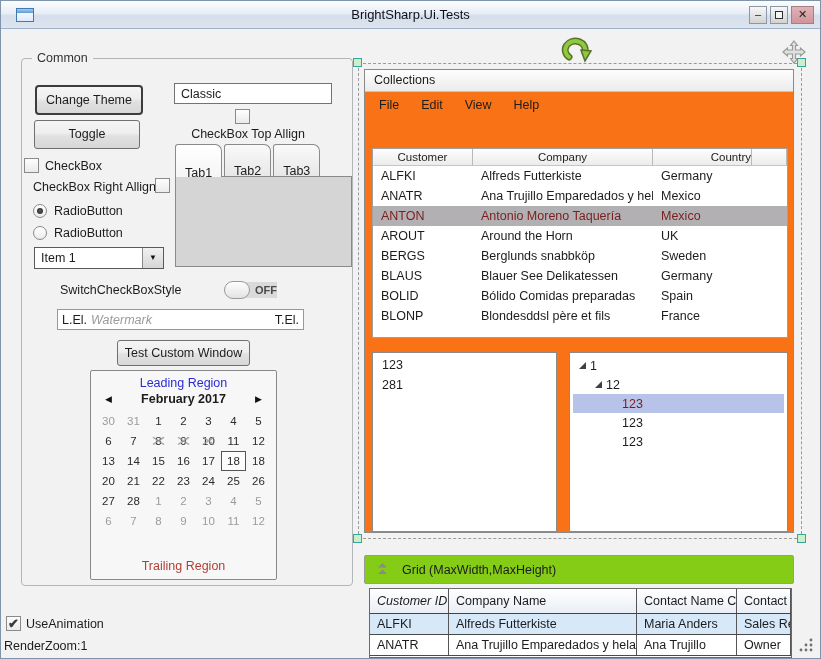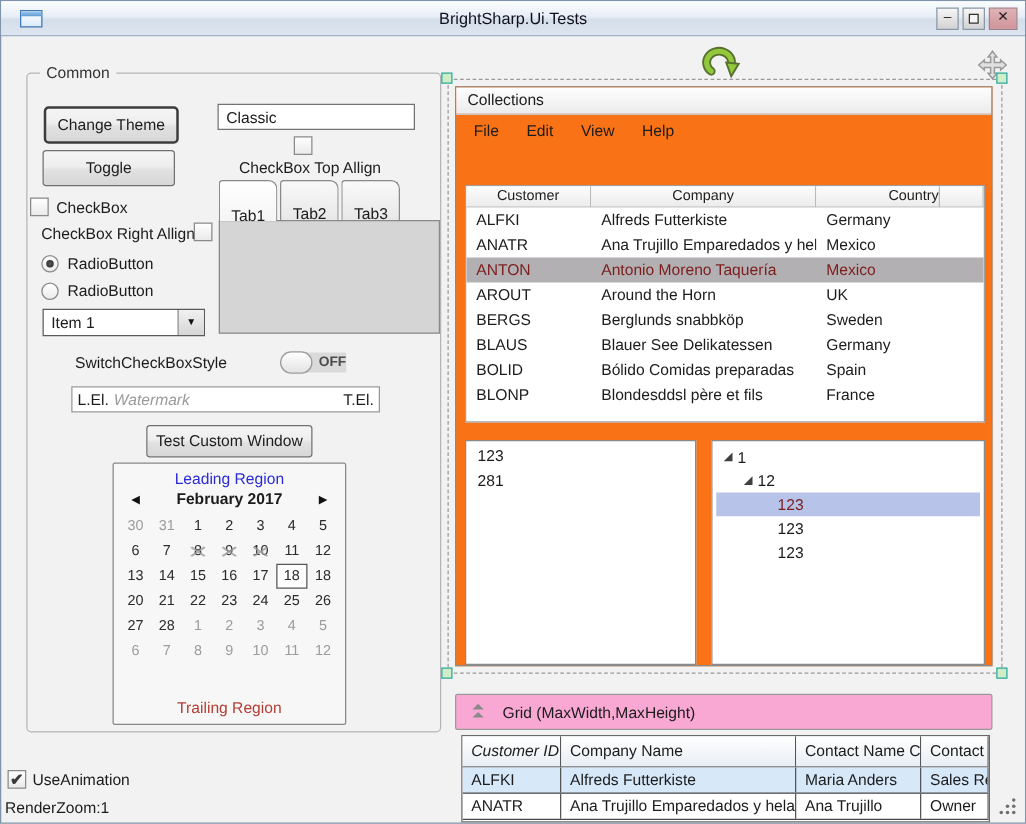--- a/index.html
+++ b/index.html
@@ -95,21 +95,21 @@
 #listbox{position:absolute;left:7px;top:282px;width:185px;height:180px;border:1px solid #8a8a8a;background:#fff;padding-top:2px}
 .lb-item{padding:3px 0 3px 9px}
 #treeview{position:absolute;left:204px;top:282px;width:219px;height:180px;border:1px solid #8a8a8a;background:#fff;padding-top:3px}
 .tree-row{display:flex;align-items:center;height:19px;margin:0 3px}
 .tree-row.selected{background:#b7c3e8;color:#7b1d1d}
 .tree-indent{flex:0 0 auto}
 .tree-exp{width:13px;height:13px;flex:0 0 13px;position:relative}
 .tree-exp.open::after{content:'';position:absolute;left:2px;top:3px;border-bottom:7px solid #404040;border-left:7px solid transparent}
 
 
-#expander{position:absolute;left:363px;top:554px;width:430px;height:29px;border:1px solid #9a9a9a;border-radius:2px;background:#f9a8d4;display:flex;align-items:center}
+#expander{position:absolute;left:363px;top:554px;width:430px;height:29px;border:1px solid #9a9a9a;border-radius:2px;background:#84cc16;display:flex;align-items:center}
 #expander-icon{margin-left:12px;display:inline-flex}
 #expander-label{margin-left:14px}
 #dg2{left:368px;top:587px;width:423px;height:70px;border:1px solid #6a6a6a}
 #dg2 .dg-head{display:flex;height:25px;border-bottom:1px solid #444}
 #dg2 .dg-hcell{border-right:1px solid #555;background:linear-gradient(#fff,#e9eef5);line-height:24px;padding-left:7px;overflow:hidden;white-space:nowrap}
 #dg2 .dg-row{display:flex;height:21px;line-height:20px;border-bottom:1px solid #4a4a4a}
 #dg2 .dg-cell{border-right:1px solid #555;padding-left:7px;overflow:hidden;white-space:nowrap}
 #dg2 .dg-row.selected{background:#d7e8f9}
 #resize-grip{position:absolute;left:798px;top:637px}
 </style>

